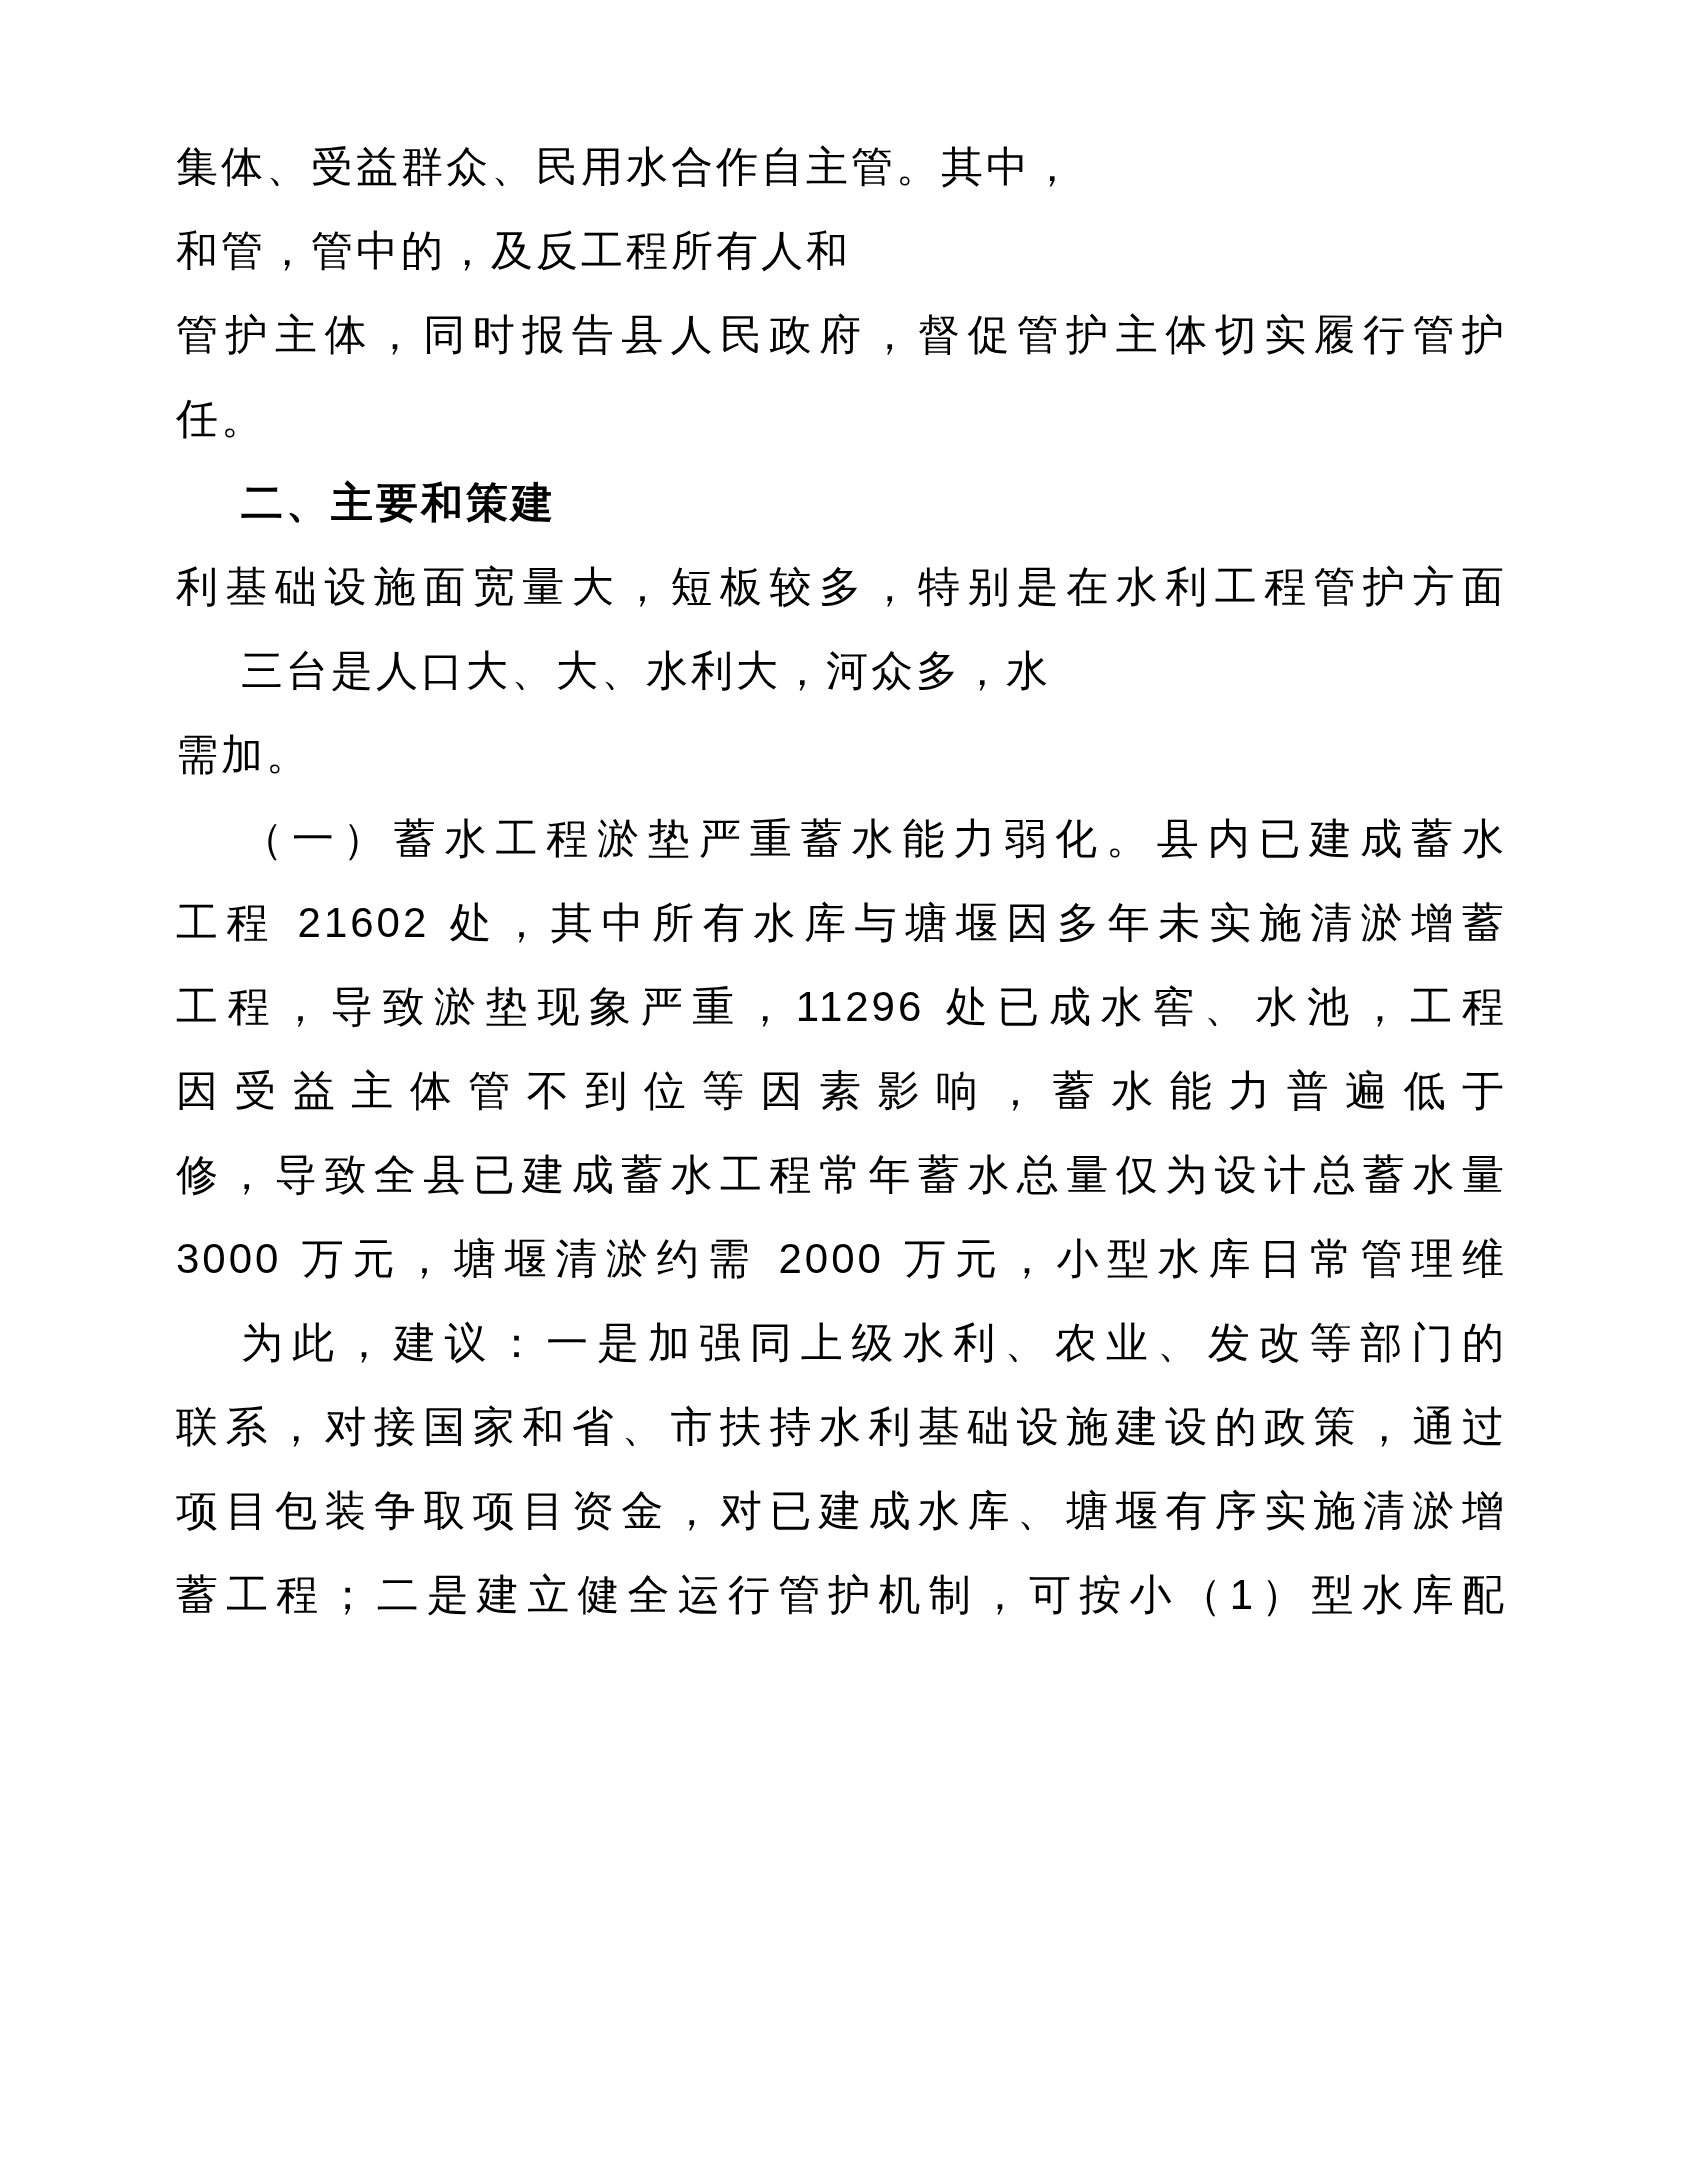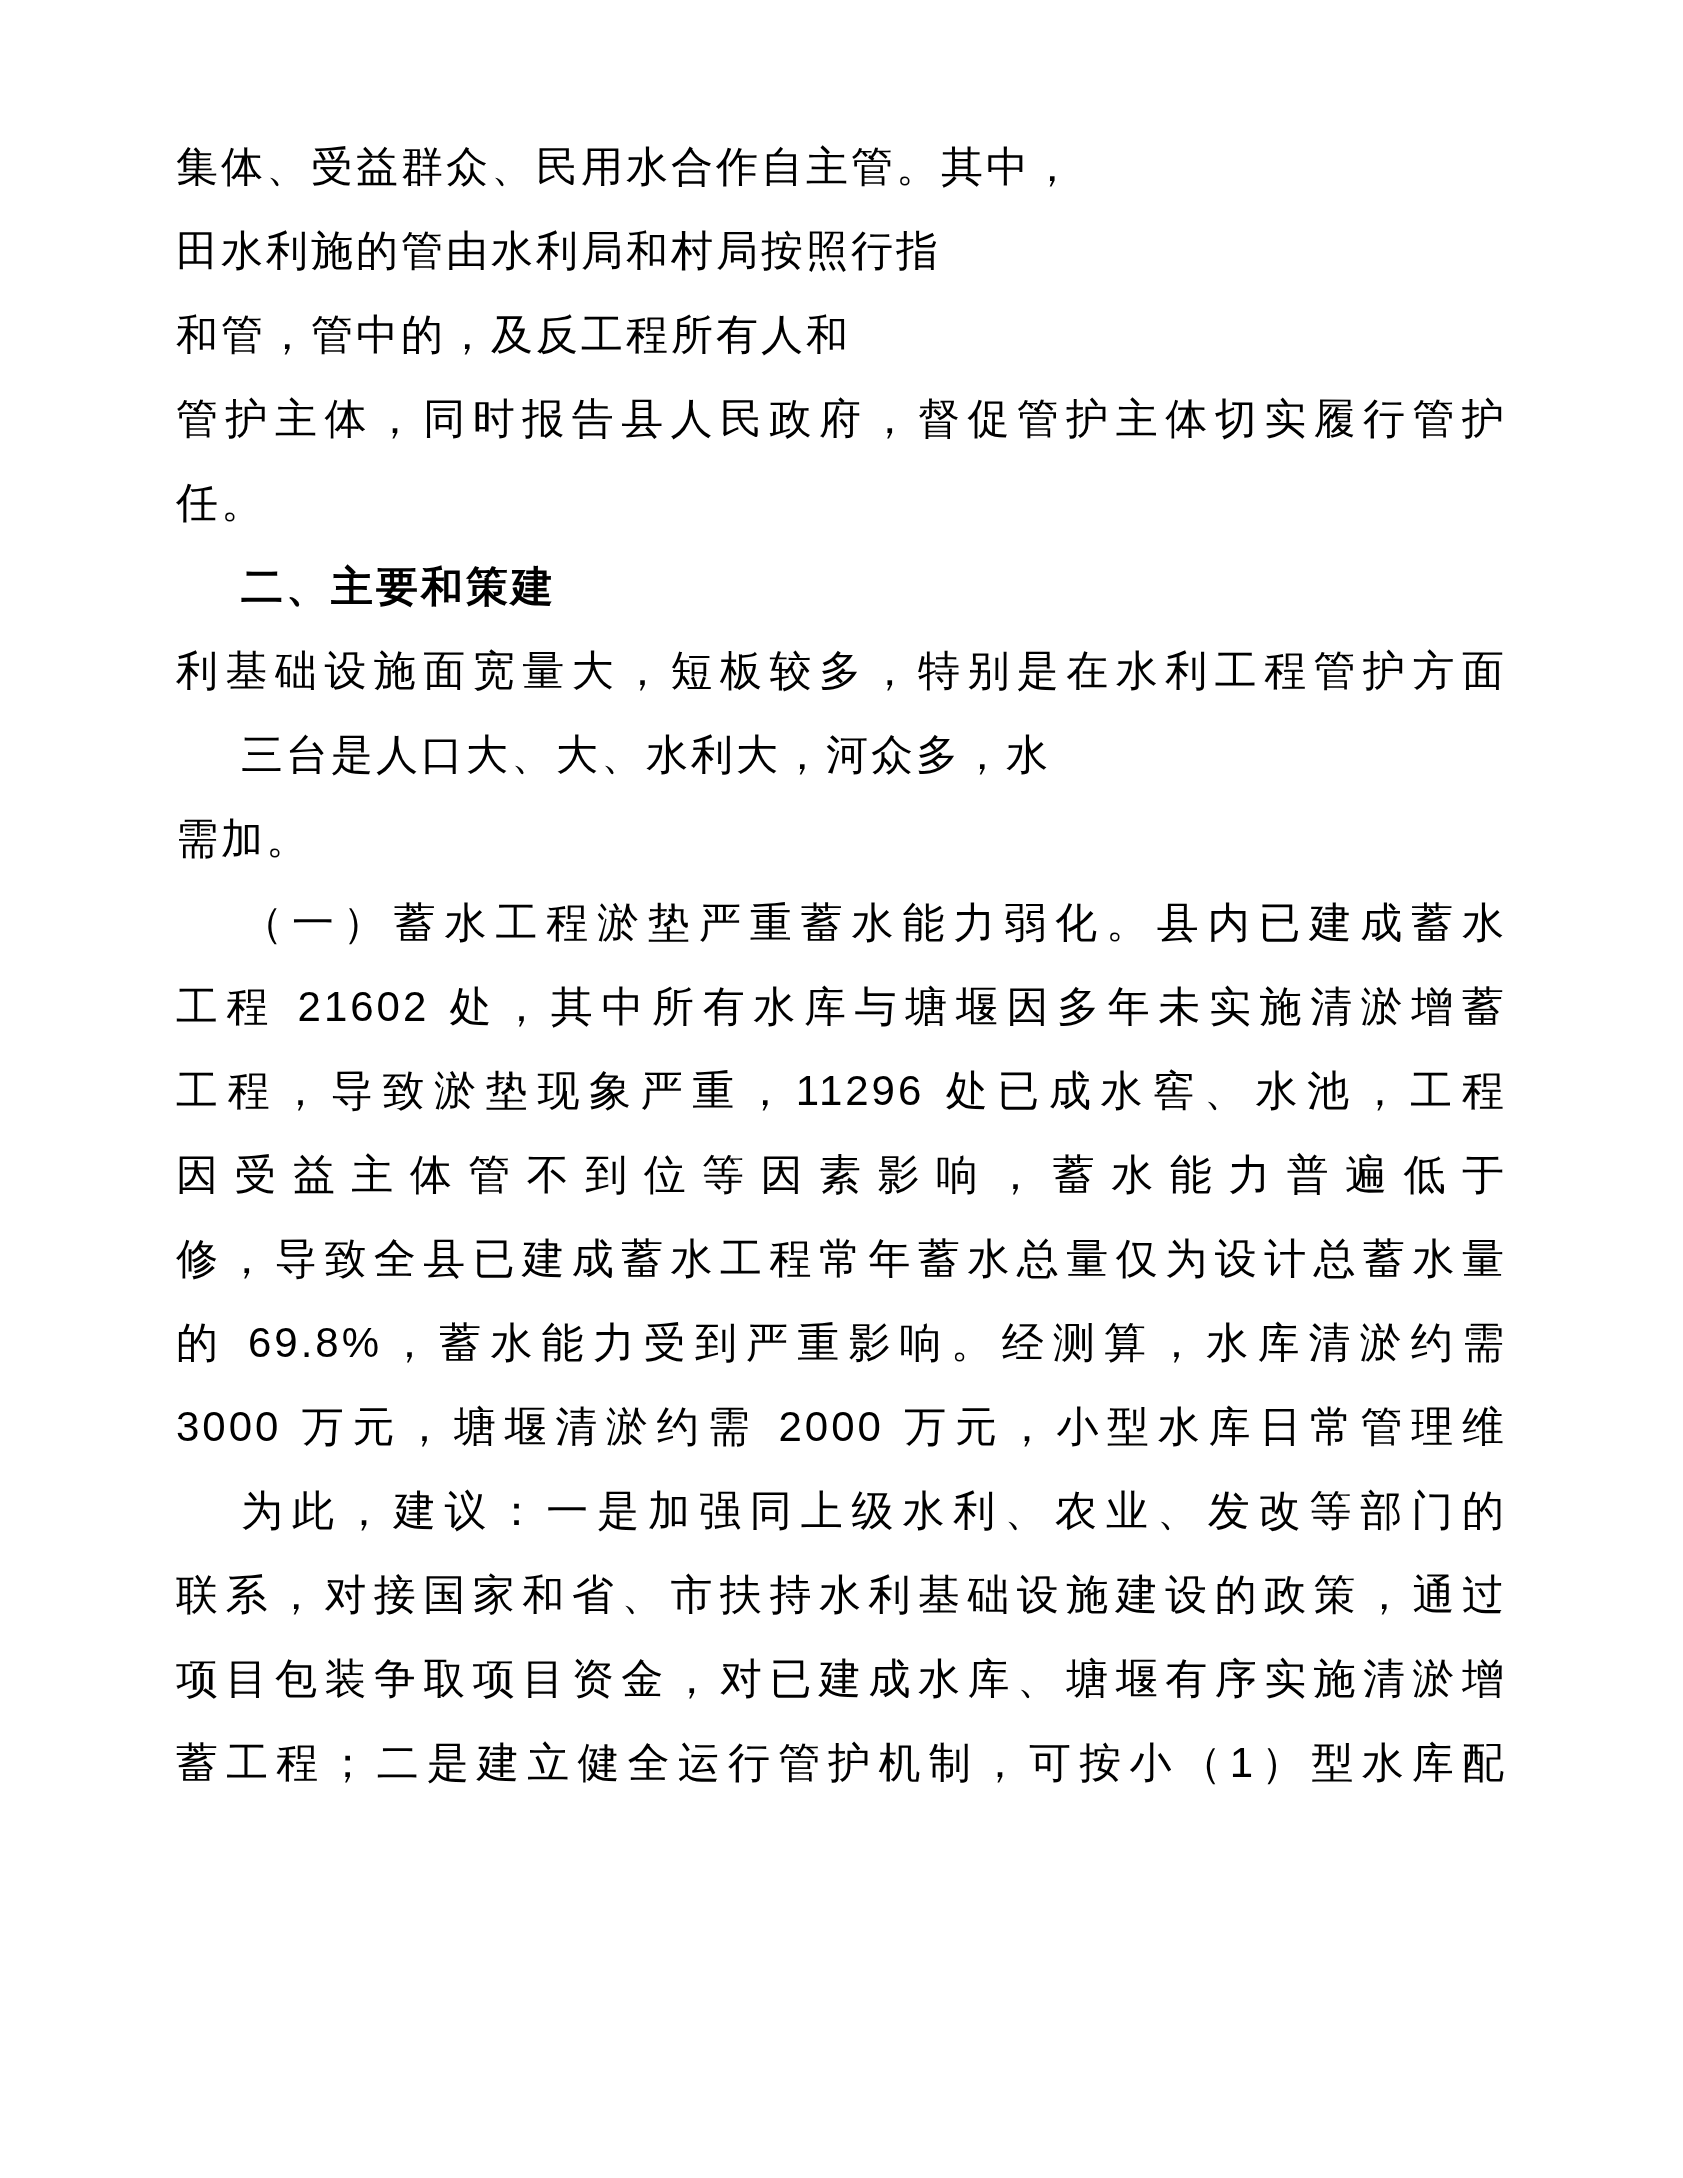--- a/index.html
+++ b/index.html
@@ -36,34 +36,32 @@
   .line.heading {
     font-weight: 600;
   }
 </style>
 </head>
 <body>
 
 <div class="page">
   <div id="doc-body">
       <div class="line">集体、受益群众、民用水合作自主管。其中，</div>
-      <div class="line">田水利施的管由水利局和村局按照行指</div>
       <div class="line">和管，管中的，及反工程所有人和</div>
       <div class="line fill">管护主体，同时报告县人民政府，督促管护主体切实履行管护</div>
       <div class="line">任。</div>
       <div class="line indent heading">二、主要和策建</div>
       <div class="line fill">利基础设施面宽量大，短板较多，特别是在水利工程管护方面</div>
       <div class="line indent">三台是人口大、大、水利大，河众多，水</div>
       <div class="line">需加。</div>
       <div class="line indent fill">（一）蓄水工程淤垫严重蓄水能力弱化。县内已建成蓄水</div>
       <div class="line fill">工程 21602 处，其中所有水库与塘堰因多年未实施清淤增蓄</div>
       <div class="line fill">工程，导致淤垫现象严重，11296 处已成水窖、水池，工程</div>
       <div class="line fill">因受益主体管不到位等因素影响，蓄水能力普遍低于</div>
       <div class="line fill">修，导致全县已建成蓄水工程常年蓄水总量仅为设计总蓄水量</div>
-      <div class="line fill">的 69.8%，蓄水能力受到严重影响。经测算，水库清淤约需</div>
       <div class="line fill">3000 万元，塘堰清淤约需 2000 万元，小型水库日常管理维</div>
       <div class="line indent fill">为此，建议：一是加强同上级水利、农业、发改等部门的</div>
       <div class="line fill">联系，对接国家和省、市扶持水利基础设施建设的政策，通过</div>
       <div class="line fill">项目包装争取项目资金，对已建成水库、塘堰有序实施清淤增</div>
       <div class="line fill">蓄工程；二是建立健全运行管护机制，可按小（1）型水库配</div>
     </div>
 </div>
 
 
 </body></html>

